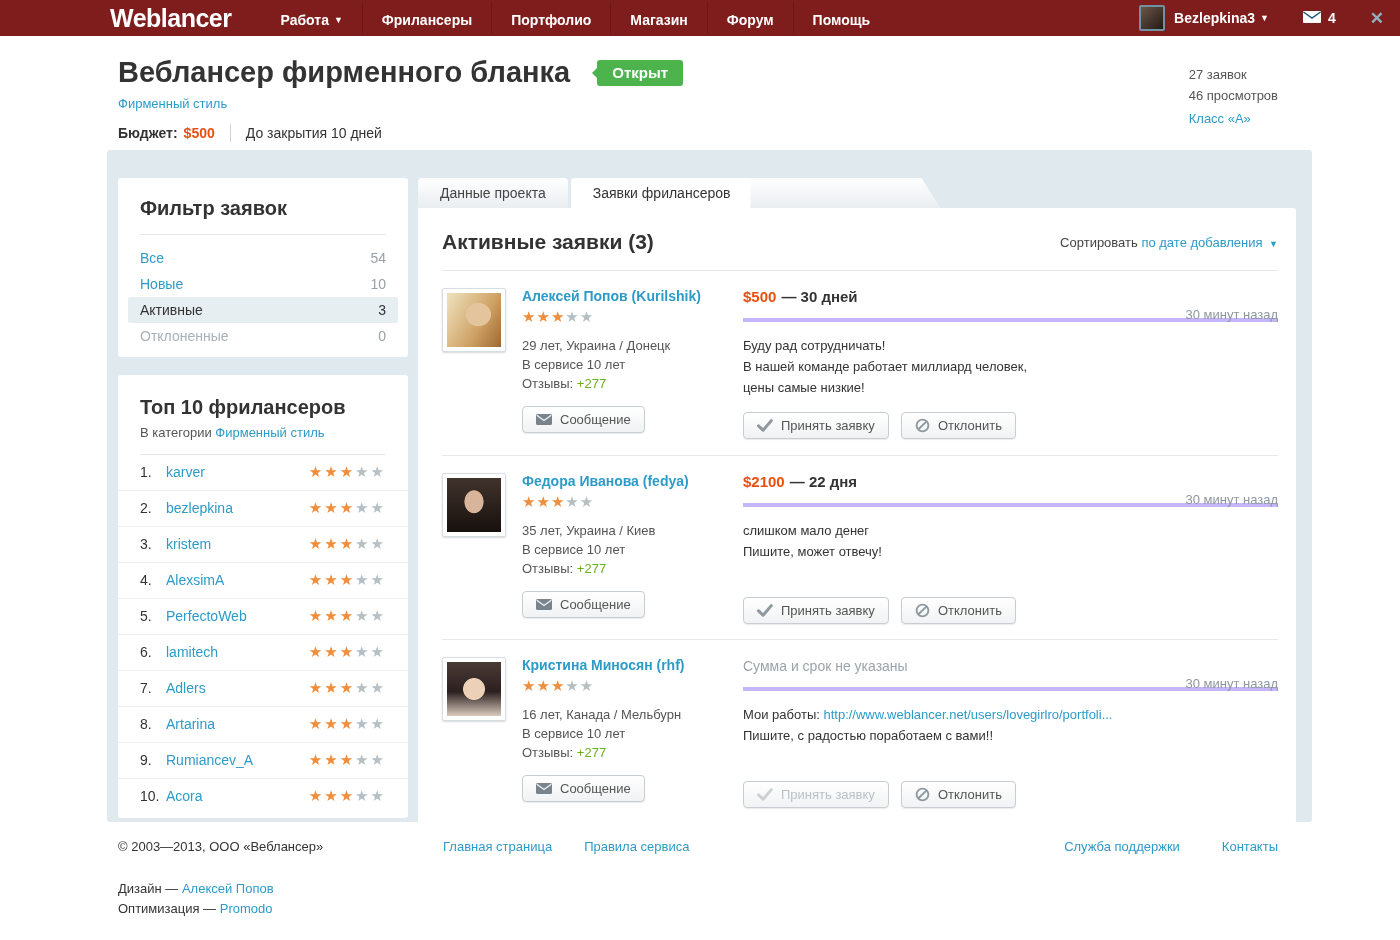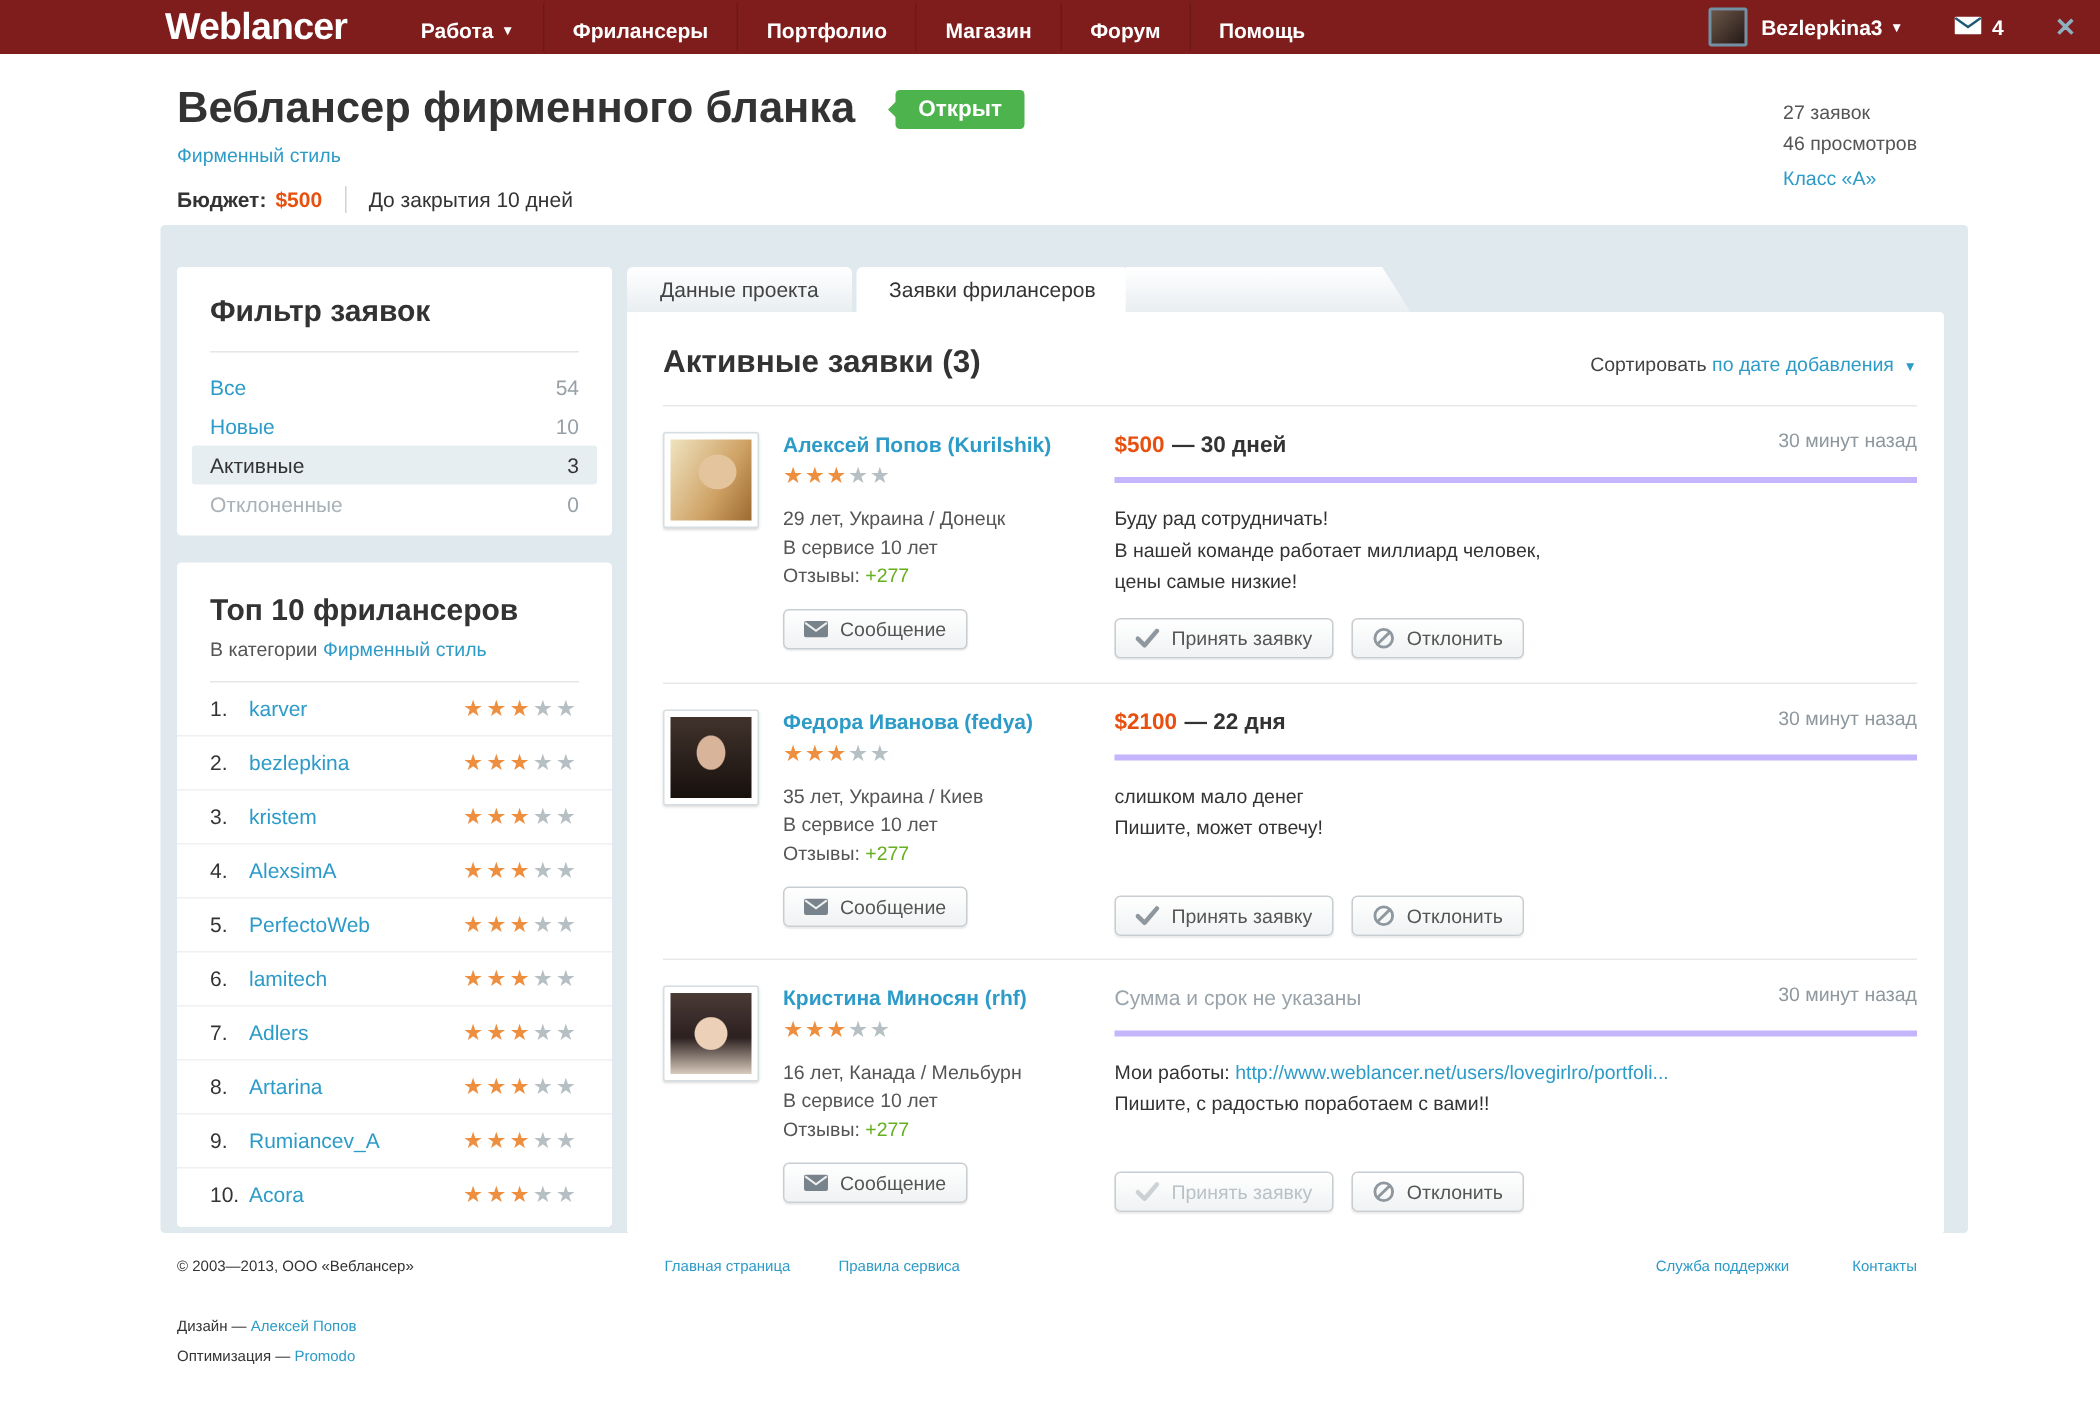--- a/index.html
+++ b/index.html
@@ -100,24 +100,24 @@
   .btn.disabled{color:#b9c2c7;cursor:default}
   .btn.disabled .icon{opacity:.4}
   .rightcol{flex:1;margin-left:15px}
   .price-row{font-size:15px;font-weight:bold;padding-bottom:13px;border-bottom:4px solid #c4b5fd}
   .price{color:#e8500f}
   .term{color:#333;margin-left:5px}
   .no-price{color:#9aa4aa;font-weight:normal;font-size:14px}
   .msg-area{height:77px;margin-top:13px;font-size:13px;line-height:21px;color:#333}
   .msg-area a{color:#2d9bc8;cursor:pointer}
   .actions{display:flex;gap:12px}
-  .time{position:absolute;right:0;top:15px;color:#8d979d;font-size:13px}
-
-  
-  .footer{padding:17px 122px 0 118px;font-size:10px}
+  .time{position:absolute;right:0;top:36px;color:#8d979d;font-size:13px}
+
+  
+  .footer{padding:17px 122px 0 118px;font-size:13px}
   .footer-row{display:flex;align-items:center}
   .copyright{width:325px;color:#333}
   .flinks{display:flex;gap:32px}
   .fright{margin-left:auto;display:flex;gap:42px}
   .credits{margin-top:25px;line-height:20px;color:#333}
 </style>
 </head>
 <body>
 
 <header class="topnav">

